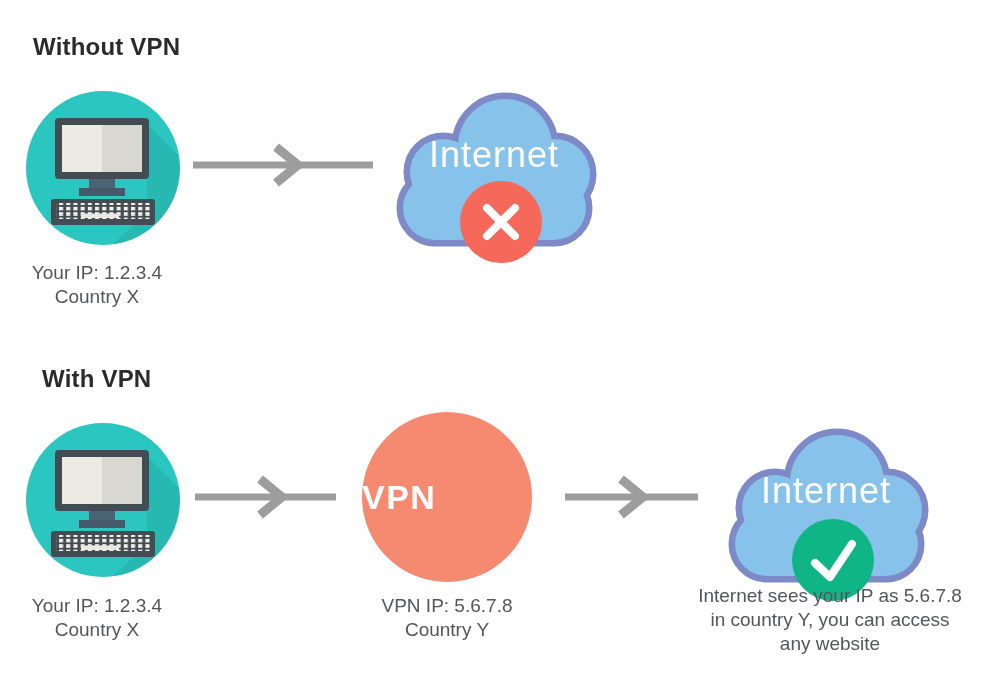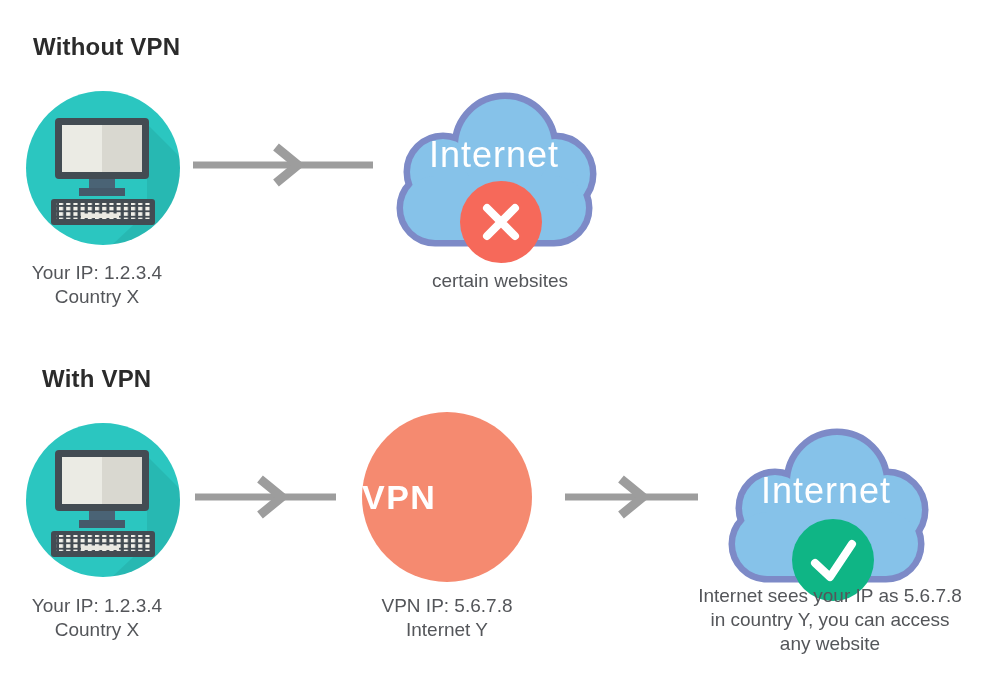--- a/index.html
+++ b/index.html
@@ -92,21 +92,20 @@
       <path class="badge-glyph" d="M27 27 L55 55 M55 27 L27 55"></path>
     </svg>
   </div>
 
   <div class="cap" style="left:7px;top:261px;width:180px;">
     <div>Your IP: 1.2.3.4</div>
     <div>Country X</div>
   </div>
 
   <div class="cap" style="left:350px;top:269px;width:300px;">
-    <div>certain websites</div>
   </div>
 
   <div class="heading" style="left:33px;top:365px;margin-left:9px;">With VPN</div>
 
   <svg class="icon-abs" style="left:23px;top:420px;" width="160" height="160">
     <use href="#computer"></use>
   </svg>
 
   <svg class="arrow-svg" style="left:193px;top:475px;" width="145" height="44">
     <line class="arr-line" x1="2" y1="22" x2="143" y2="22"></line>
@@ -133,21 +132,21 @@
     </svg>
   </div>
 
   <div class="cap" style="left:7px;top:594px;width:180px;">
     <div>Your IP: 1.2.3.4</div>
     <div>Country X</div>
   </div>
 
   <div class="cap" style="left:357px;top:594px;width:180px;">
     <div>VPN IP: 5.6.7.8</div>
-    <div>Internet Y</div>
+    <div>Country Y</div>
   </div>
 
   <div class="cap" style="left:680px;top:584px;width:300px;">
     <div>Internet sees your IP as 5.6.7.8</div>
     <div>in country Y, you can access</div>
     <div>any website</div>
   </div>
 
 </div>
 

